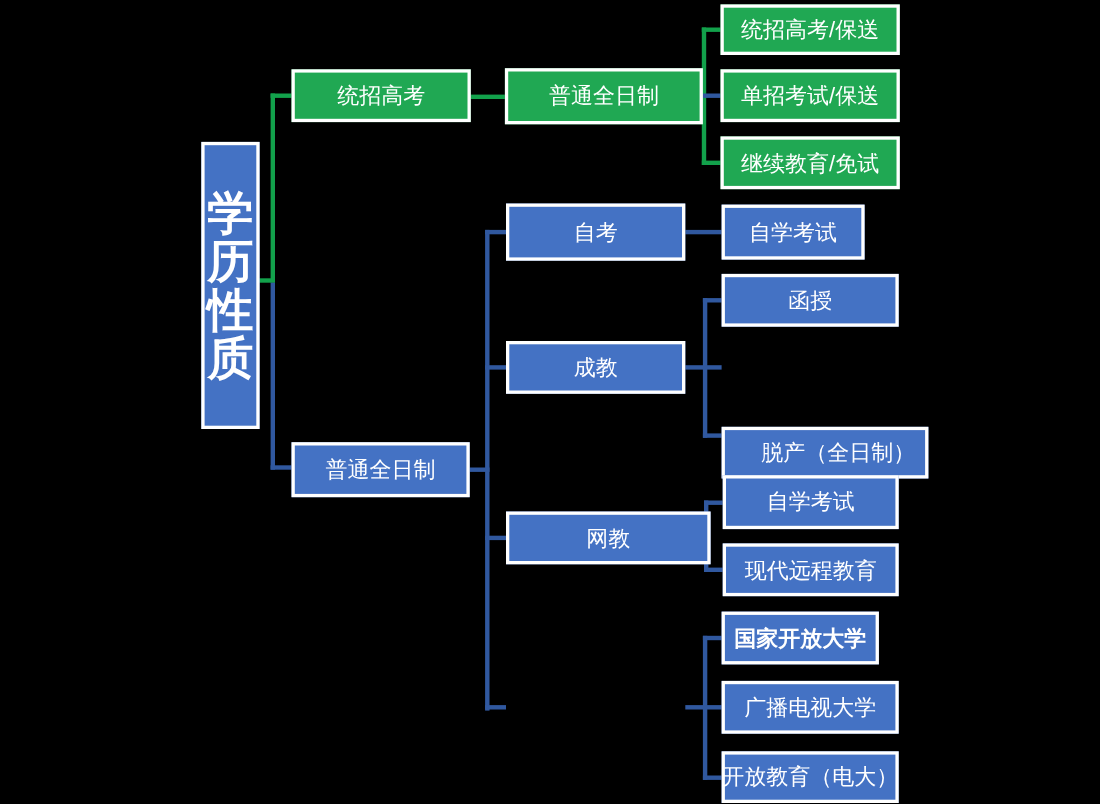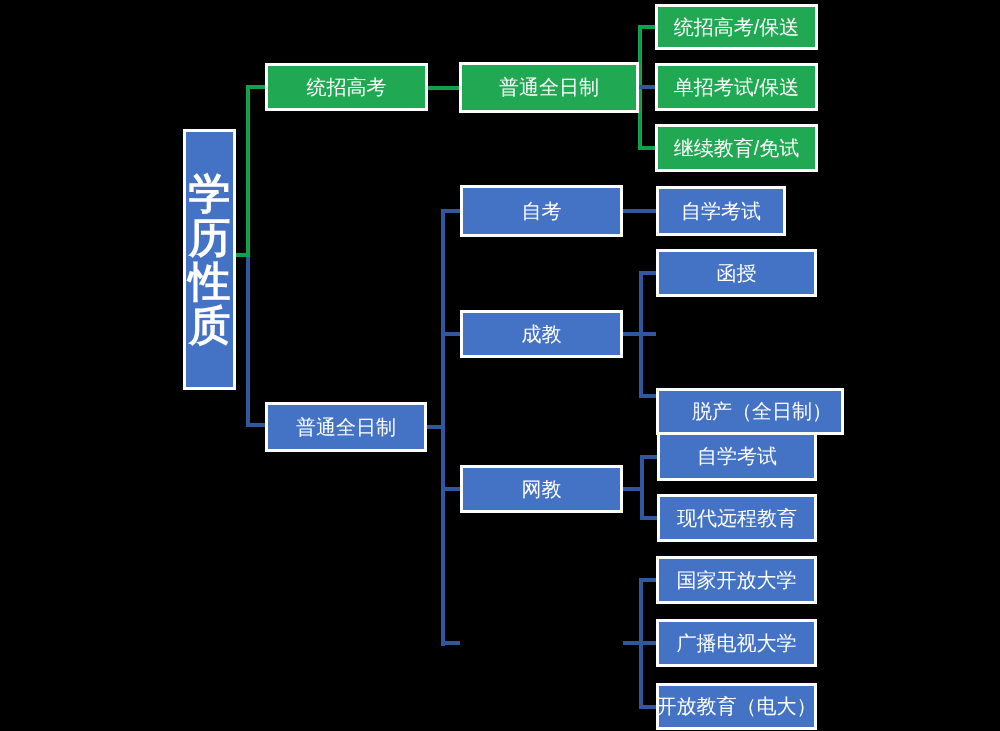--- a/index.html
+++ b/index.html
@@ -73,21 +73,21 @@
   </div>
 
   <div class="node blue" style="left:460px;top:185px;width:163px;height:52px;">
     <span>自考</span>
   </div>
 
   <div class="node blue" style="left:460px;top:310px;width:163px;height:48px;">
     <span>成教</span>
   </div>
 
-  <div class="node blue" style="left:460px;top:465px;width:163px;height:48px;">
+  <div class="node blue" style="left:460px;top:465px;width:186px;height:48px;">
     <span>网教</span>
   </div>
 
 
   <div class="node green" style="left:655px;top:4px;width:163px;height:46px;">
     <span>统招高考/保送</span>
   </div>
 
   <div class="node green" style="left:655px;top:63px;width:163px;height:48px;">
     <span>单招考试/保送</span>
@@ -111,21 +111,21 @@
   </div>
 
   <div class="node blue" style="left:657px;top:432px;width:160px;height:49px;">
     <span>自学考试</span>
   </div>
 
   <div class="node blue" style="left:657px;top:494px;width:160px;height:48px;font-family:Liberation Serif, serif;">
     <span>现代远程教育</span>
   </div>
 
-  <div class="node blue" style="left:656px;top:556px;width:161px;height:48px;">
+  <div class="node blue" style="left:656px;top:556px;width:143px;height:48px;font-weight:bold;">
     <span>国家开放大学</span>
   </div>
 
   <div class="node blue" style="left:656px;top:619px;width:161px;height:48px;">
     <span>广播电视大学</span>
   </div>
 
   <div class="node blue" style="left:656px;top:683px;width:161px;height:47px;">
     <span>开放教育（电大）</span>
   </div>

